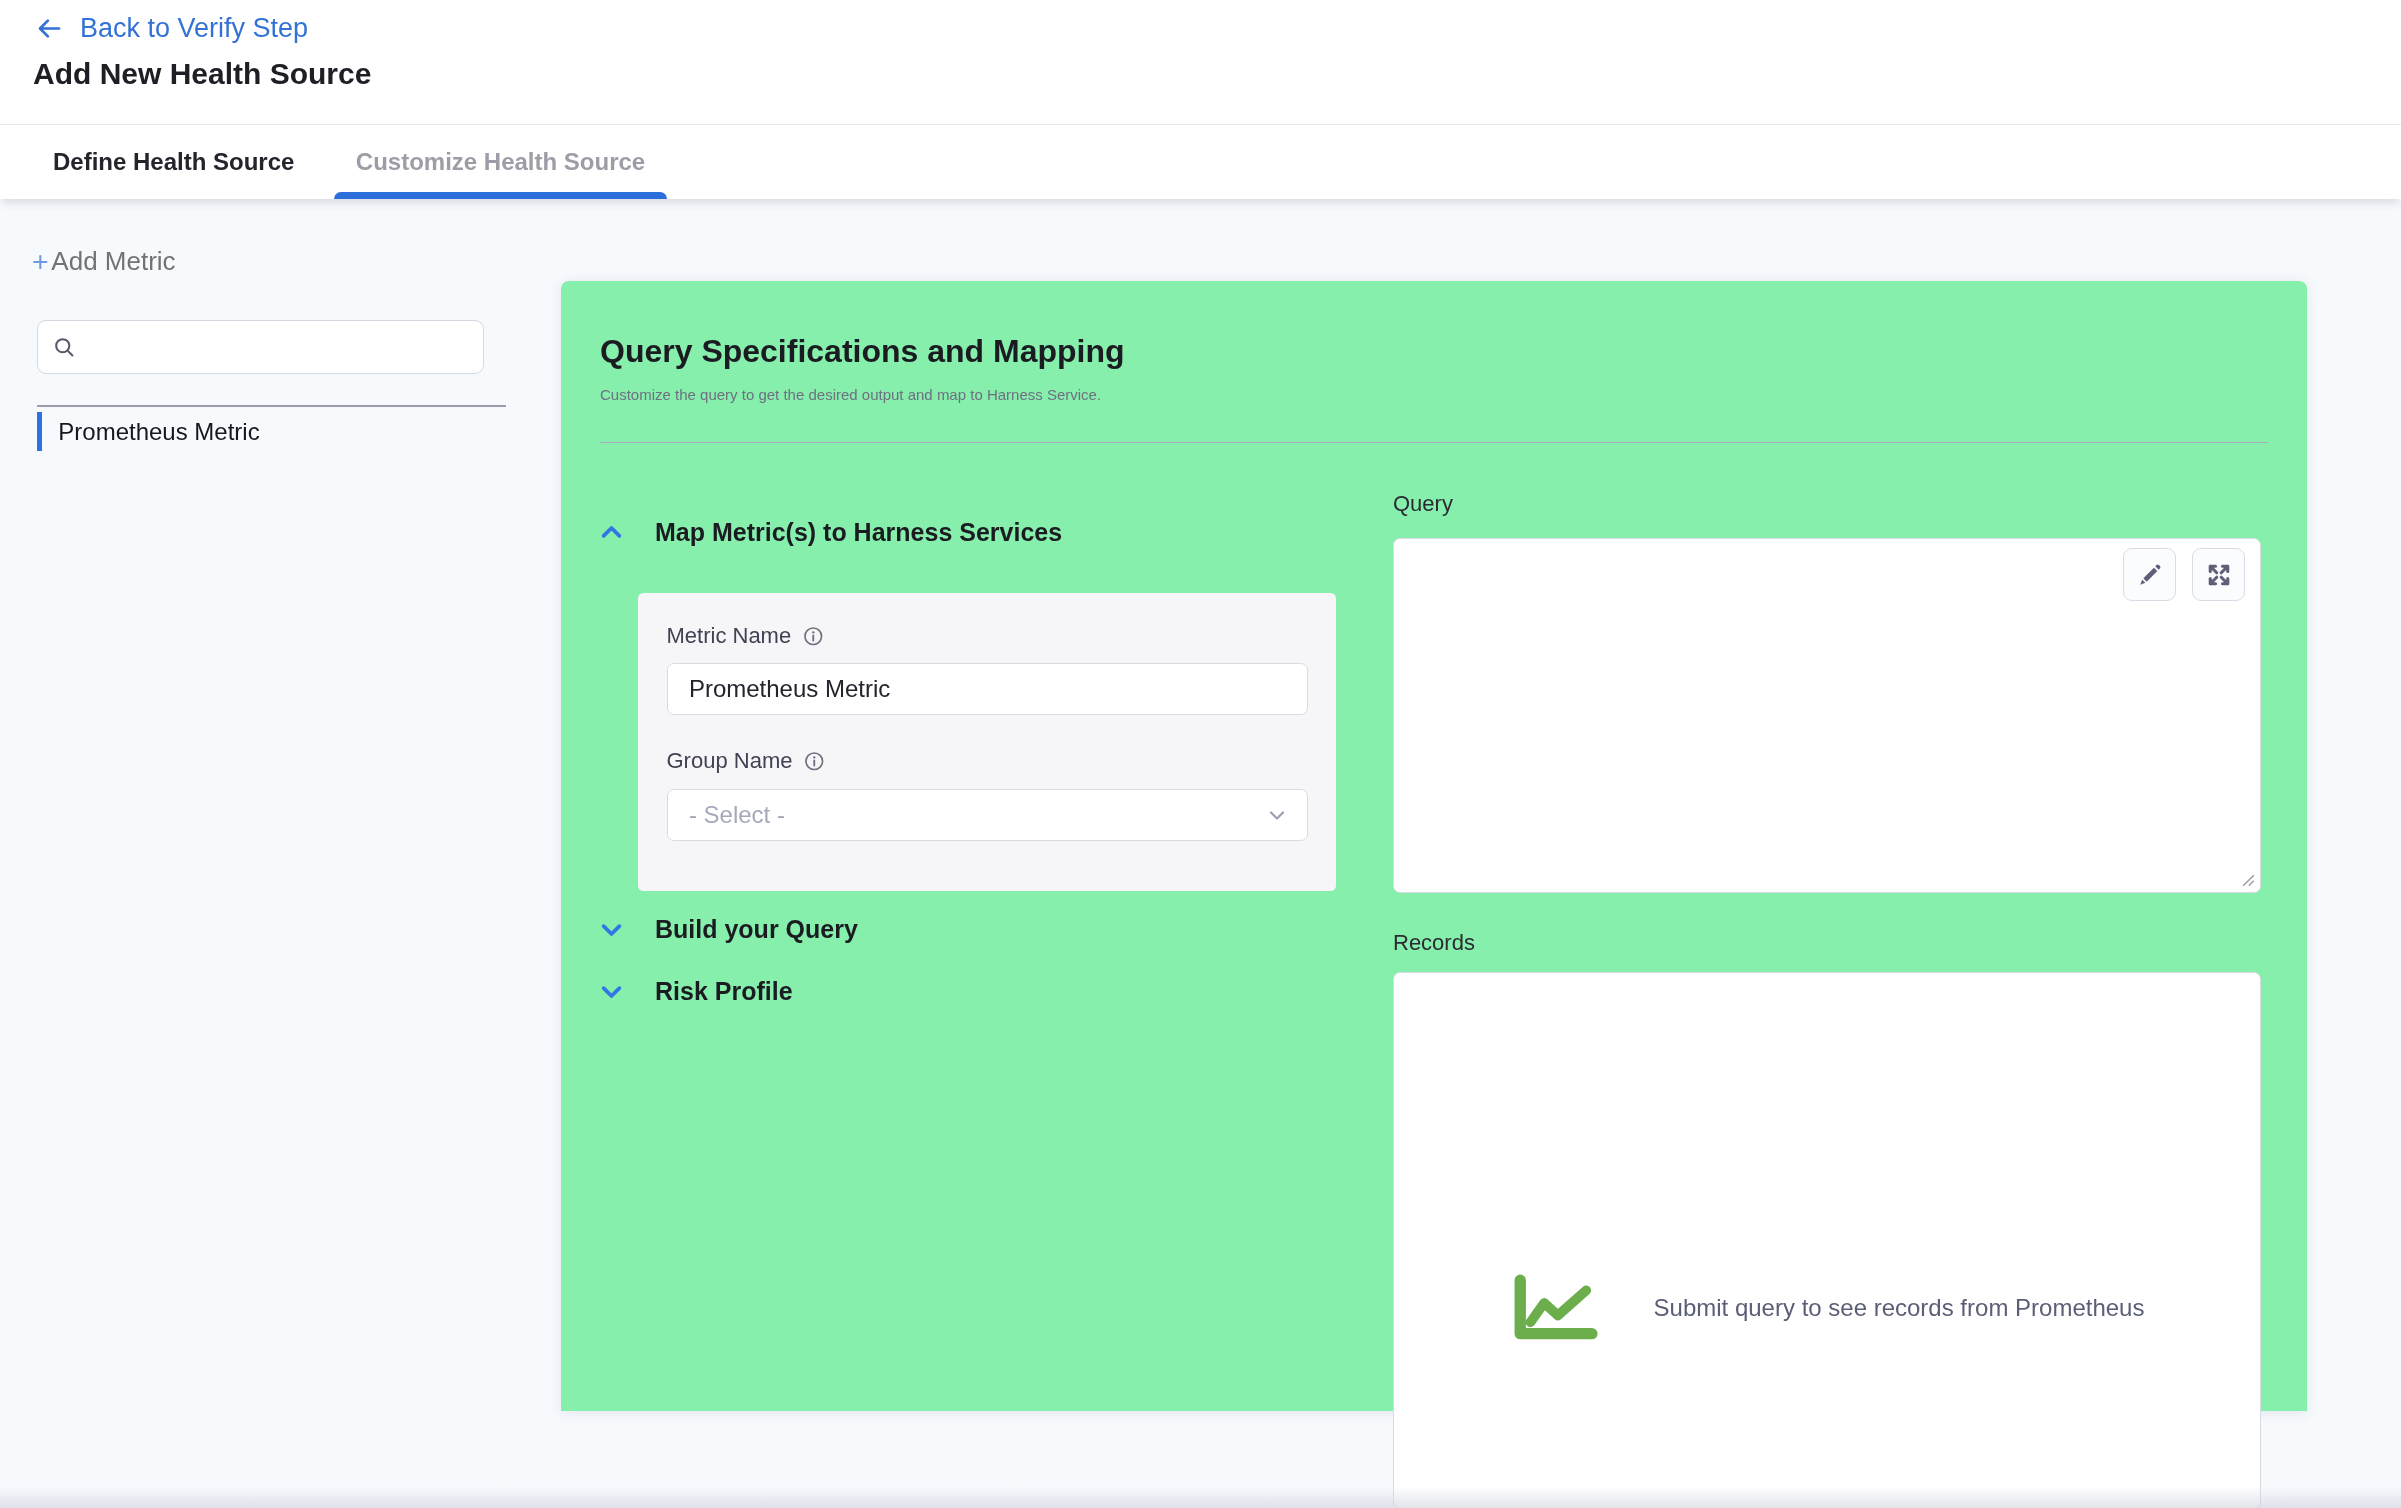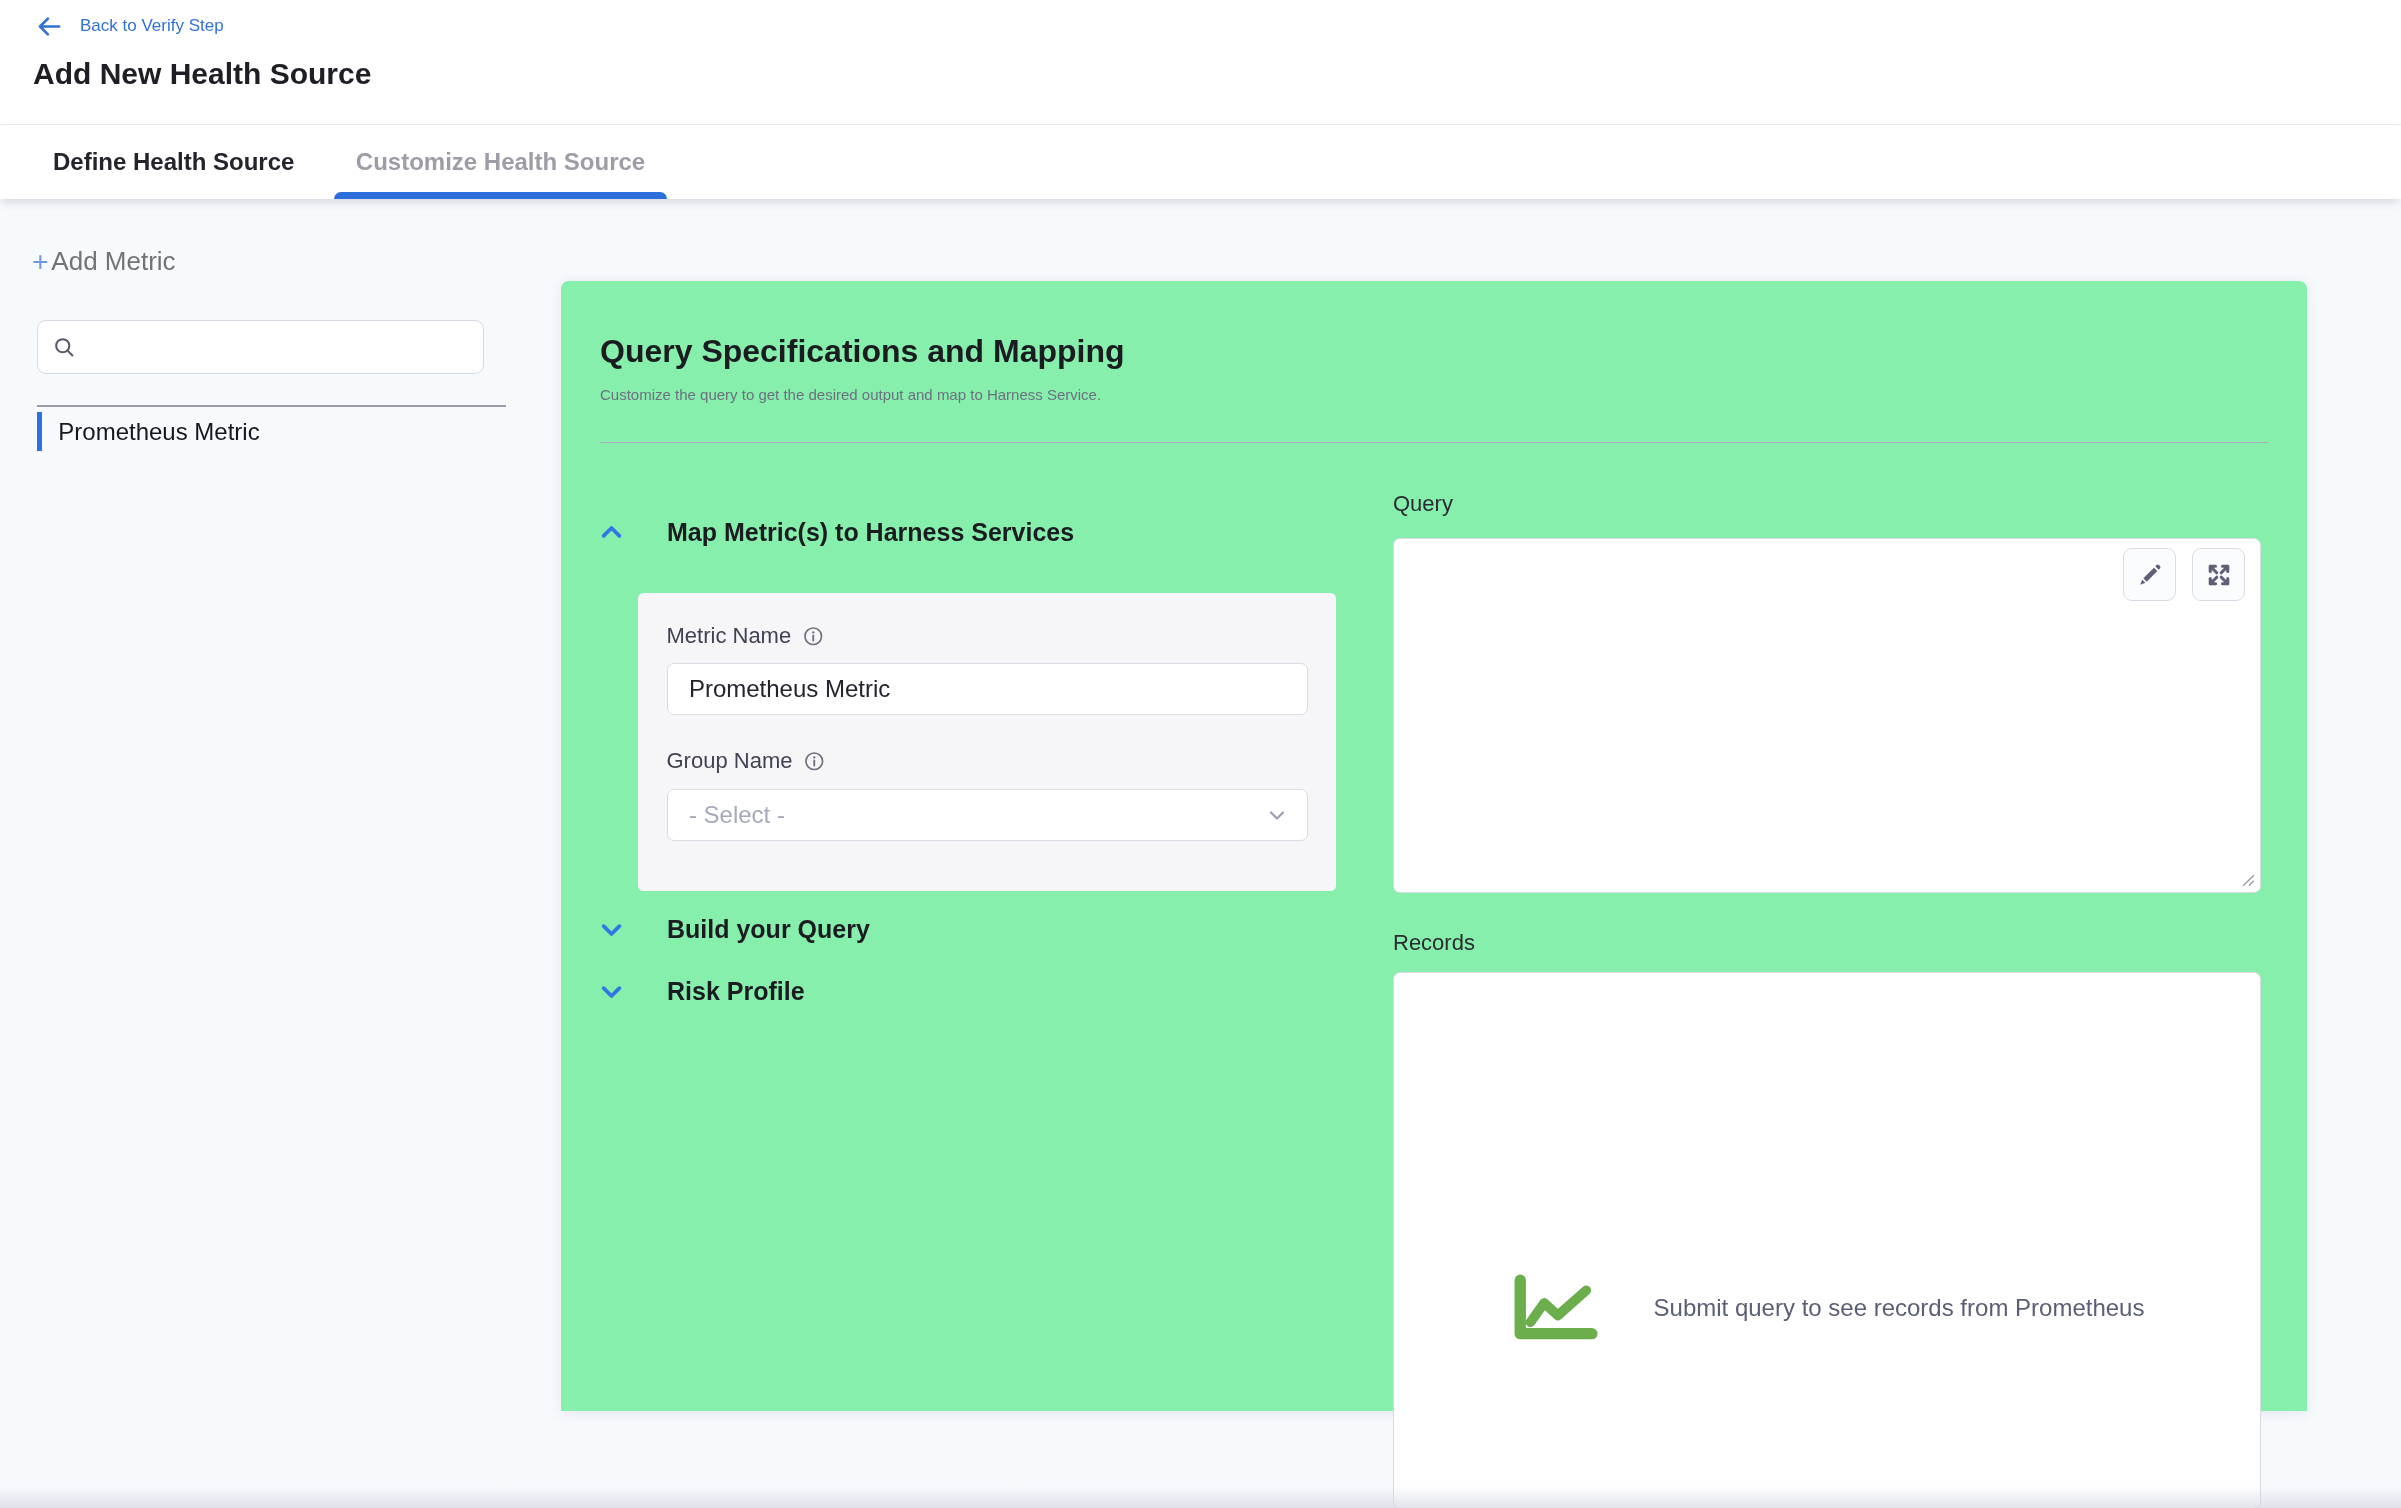--- a/index.html
+++ b/index.html
@@ -4,21 +4,21 @@
 <style>
   html,body{margin:0;padding:0;}
   .page{
     position:relative;width:2401px;height:1509px;overflow:hidden;
     background:#f7fafd;font-family:"Liberation Sans",sans-serif;
     -webkit-font-smoothing:antialiased;
   }
   
   .header{position:absolute;top:0;left:0;right:0;height:124px;background:#fff;border-bottom:0.9px solid #e9e9ee;}
   .back-row{position:absolute;top:12.5px;left:34px;display:flex;align-items:center;gap:16px;cursor:pointer;}
-  .back-label{font-size:17px;color:#3372d4;}
+  .back-label{font-size:27px;color:#3372d4;}
   .page-title{position:absolute;top:57px;left:33px;font-size:30px;font-weight:bold;color:#1e1f25;}
   
   .tabbar{position:absolute;top:125px;left:0;right:0;height:74px;background:#fff;
     box-shadow:0 5.3px 8px -1.8px rgba(40,45,70,.15);}
   .tab{position:absolute;top:0;height:100%;display:flex;align-items:center;justify-content:center;
     font-size:24px;font-weight:bold;cursor:pointer;}
   .tab-define{left:53px;color:#23242c;}
   .tab-customize{left:334px;width:333px;color:#9c9da6;}
   .tab-underline{position:absolute;left:0;right:0;bottom:0;height:7.1px;background:#2c6fdb;border-radius:7.1px 7.1px 0 0;}
   
@@ -34,21 +34,21 @@
   .metric-item{position:absolute;top:412px;left:37px;width:463px;height:39px;display:flex;align-items:center;cursor:pointer;}
   .metric-bar{width:5.3px;height:39px;background:#2d72e2;margin-right:16px;flex:0 0 auto;}
   .metric-label{font-size:24px;color:#17181d;}
   
   .panel{position:absolute;left:561px;top:281px;width:1746px;height:1130px;background:#86efac;
     border-radius:8px 8px 0 0;box-shadow:0 1.8px 12.5px rgba(40,45,70,.10);}
   .panel-header{padding:52px 39px 0 39px;}
   .panel-title{font-size:32px;font-weight:bold;color:#1b1c22;line-height:36px;}
   .panel-subtitle{margin-top:14.3px;font-size:15px;color:#6e7081;line-height:23px;}
   .panel-divider{margin-top:36px;height:0.9px;background:#a9abbe;}
-  .sec-head{position:absolute;display:flex;align-items:center;gap:42px;cursor:pointer;}
+  .sec-head{position:absolute;display:flex;align-items:center;gap:30px;cursor:pointer;}
   .sec-head.map{left:37px;top:237px;}
   .sec-head.build{left:37px;top:634px;}
   .sec-head.risk{left:37px;top:696px;}
   .sec-label{font-size:25px;font-weight:bold;color:#1b1c22;}
   .metric-card{position:absolute;left:77px;top:312px;width:698px;height:298px;background:#f6f6f8;
     border-radius:5.3px;box-sizing:border-box;padding:30px 28.5px 0 28.5px;}
   .field-label{display:flex;align-items:center;gap:11.6px;font-size:22px;color:#404254;}
   .field-label.second{margin-top:33px;}
   .text-input{margin-top:14.3px;width:100%;height:52px;box-sizing:border-box;background:#fff;
     border:1.8px solid #d9dbe4;border-radius:7.1px;font-size:24px;color:#23242c;padding:0 21.4px;

